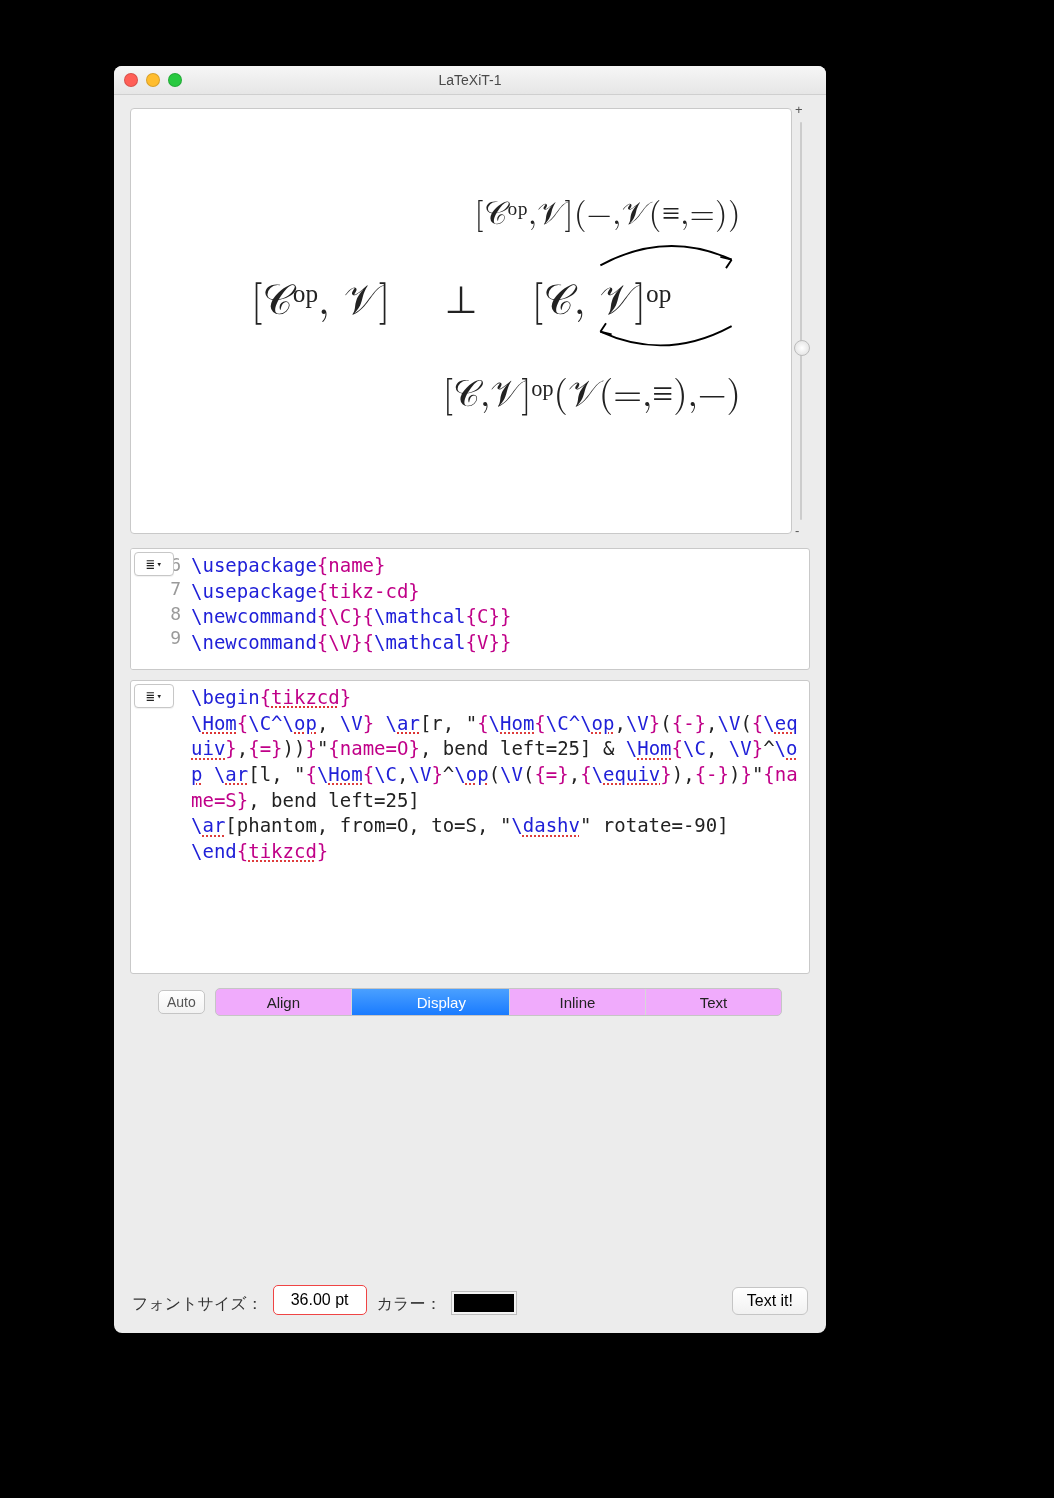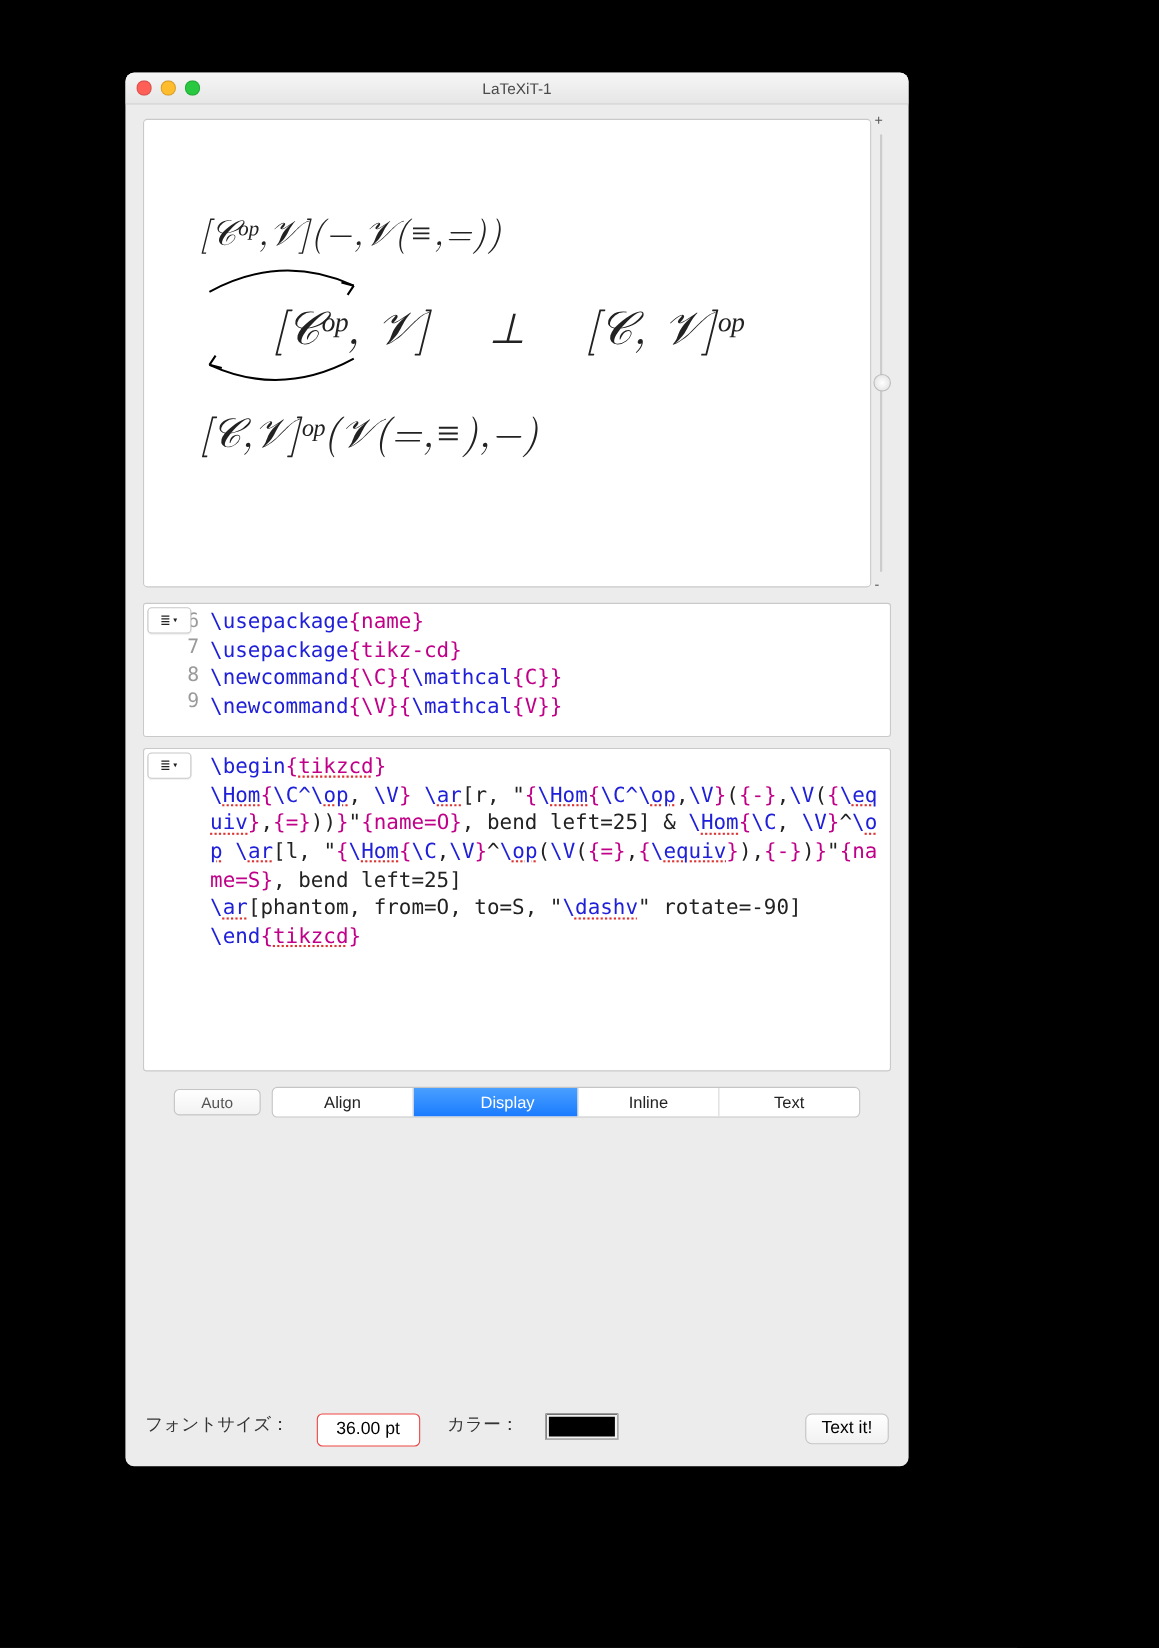--- a/index.html
+++ b/index.html
@@ -65,22 +65,21 @@
     position: relative;
     overflow: hidden;
     font-family: "Latin Modern Roman", "STIX", "Cambria Math", Georgia, serif;
   }
   .preview .formula {
     position: absolute;
     left: 50%;
     top: 50%;
     transform: translate(-50%,-58%);
     width: 560px;
-    text-align: left;
-    font-style: italic;
+    text-align: right;
   }
   .row-top { font-size: 32px; letter-spacing: 0.5px; margin-bottom: 6px;}
   .row-mid { font-size: 42px; display:flex; justify-content:center; align-items:center; gap: 54px; }
   .row-bot { font-size: 37px; margin-top: 10px;}
   .perp { font-size: 38px; }
   .arrow-top, .arrow-bot {
     width: 150px;
     height: 34px;
     margin: -4px auto -6px auto;
   }
@@ -153,54 +152,54 @@
 
   .mode-row {
     margin-top: 14px;
     display: flex;
     align-items: center;
     gap: 10px;
     padding: 0 28px;
   }
   .auto-btn {
     height: 24px;
-    padding: 0 24px;
+    padding: 0 8px;
     font-size: 14px;
     border: 1px solid #c5c5c5;
     border-radius: 5px;
     background: linear-gradient(#fff,#f2f2f2);
     color: #555;
   }
   .segmented {
     flex: 1;
     height: 26px;
     display: flex;
     border: 1px solid #c5c5c5;
     border-radius: 5px;
     overflow: hidden;
-    background: #ffffff;
+    background: #f0abfc;
   }
   .segmented .seg {
     flex: 1;
     display:flex; align-items:center; justify-content:center;
     font-size: 15px;
     border-left: 1px solid #d7d7d7;
   }
   .segmented .seg:first-child { border-left: none; }
   .segmented .seg.active {
     background: linear-gradient(#4aa0ff,#1a7bff);
     color: #fff;
     padding-left: 22px;
   }
 
   .bottom-row {
     margin-top: auto;
     display: flex;
-    align-items: flex-start;
-    gap: 25px;
+    align-items: flex-end;
+    gap: 10px;
     padding: 0 2px 2px 2px;
     font-size: 16px;
   }
   .bottom-row .label { color: #333; }
   .spin {
     width: 88px; height: 26px;
     border: 1px solid #ef4444;
     border-radius: 5px;
     background: #fff;
     text-align: center;

